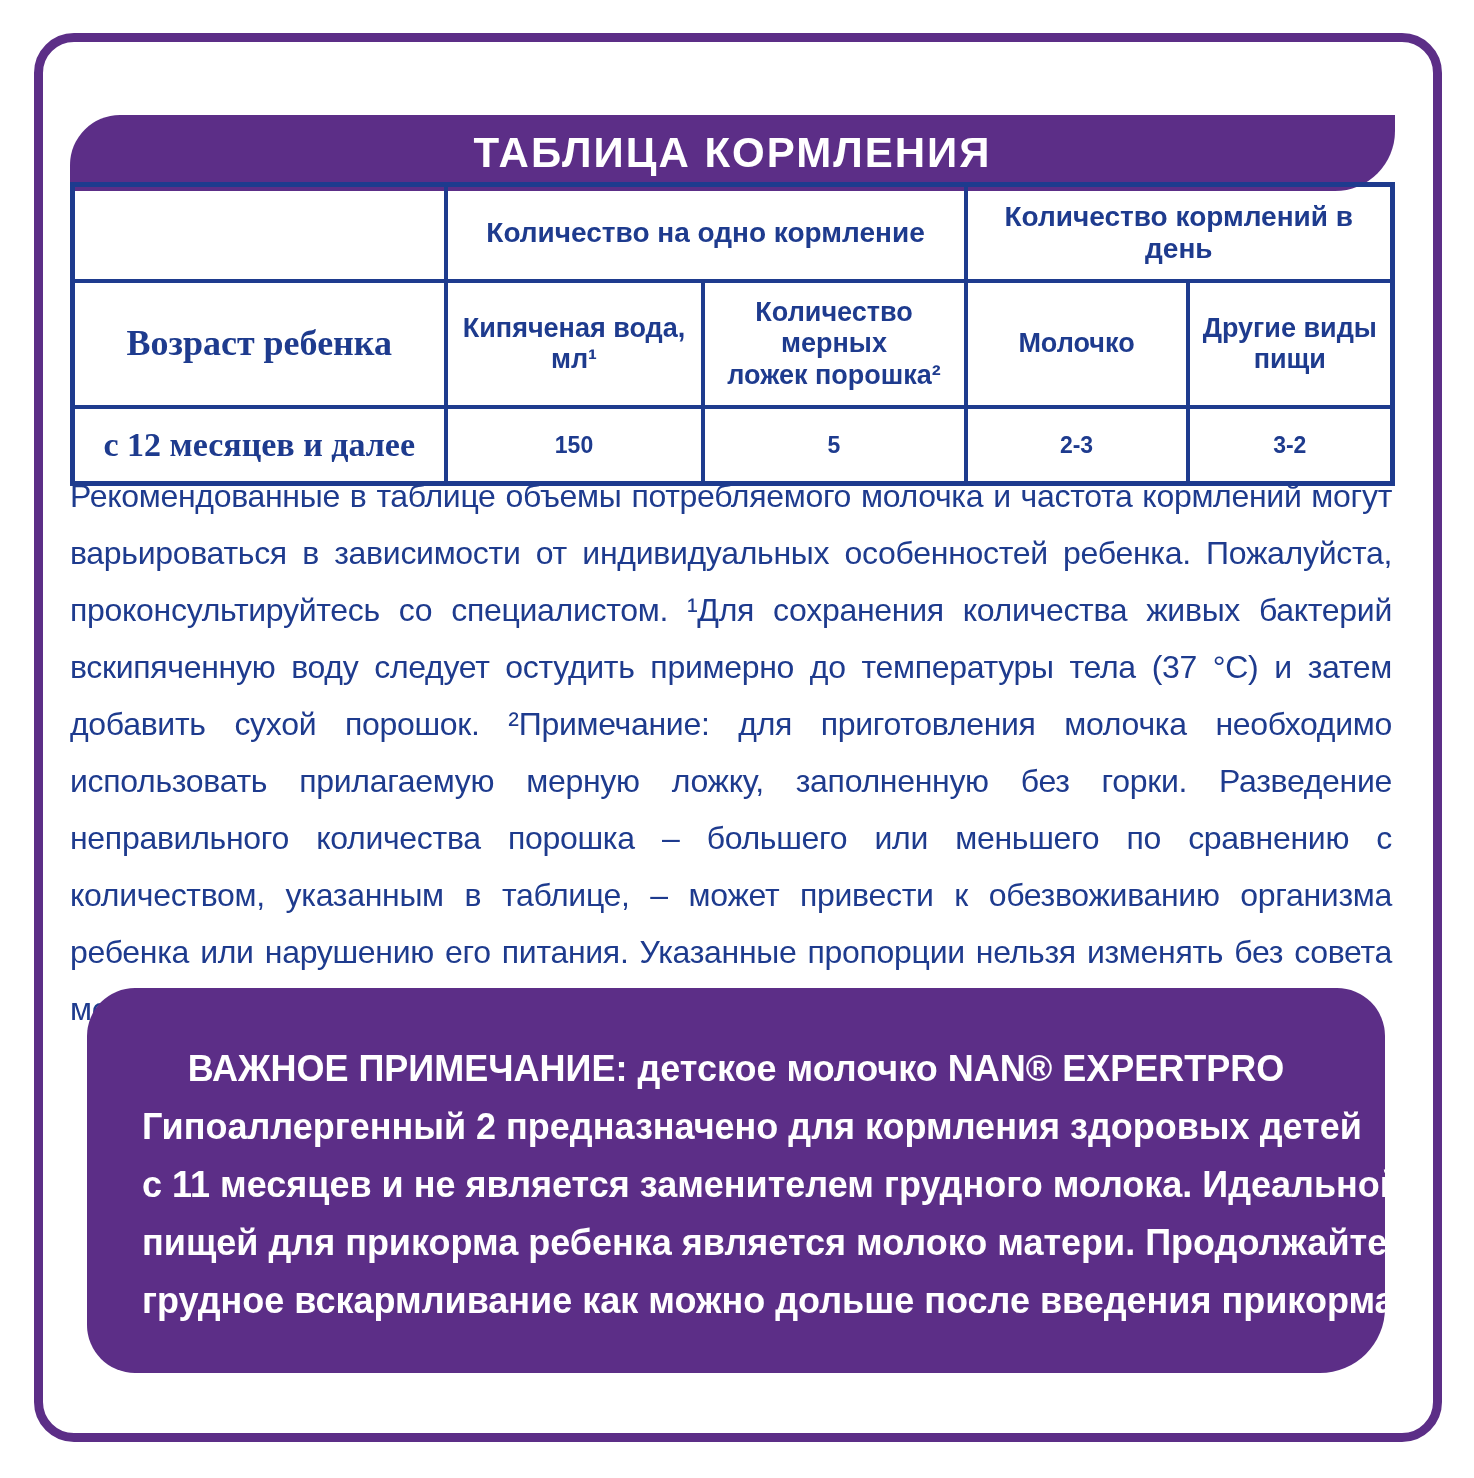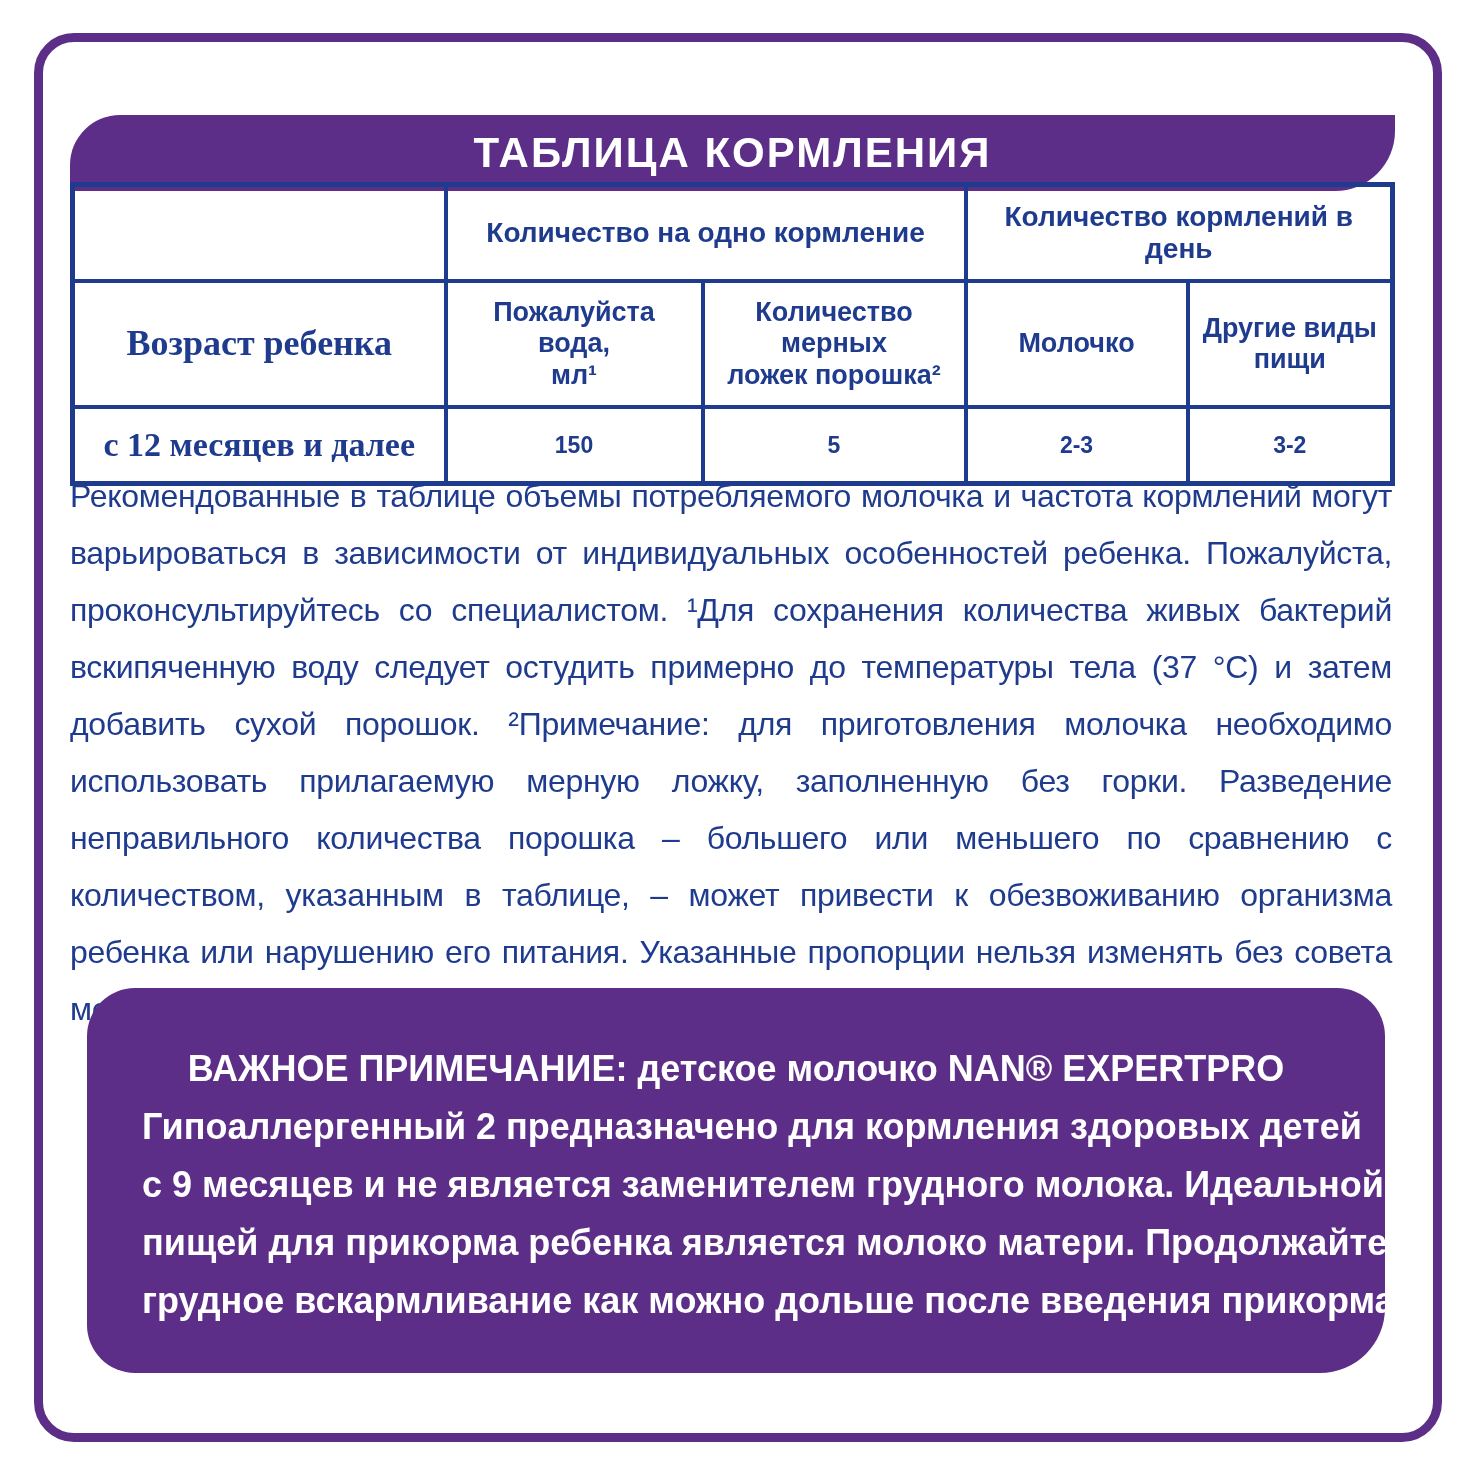--- a/index.html
+++ b/index.html
@@ -132,21 +132,21 @@
       <col style="width:205px">
     </colgroup>
     <tbody>
       <tr class="row-group">
         <td class="c-age"></td>
         <td colspan="2">Количество на одно кормление</td>
         <td colspan="2">Количество кормлений в день</td>
       </tr>
       <tr class="row-cols">
         <td class="c-age">Возраст ребенка</td>
-        <td class="pre">Пожалуйста вода,
+        <td class="pre">Кипяченая вода,
 мл¹</td>
         <td class="pre">Количество мерных
 ложек порошка²</td>
         <td>Молочко</td>
         <td class="pre">Другие виды
 пищи</td>
       </tr>
       <tr class="row-data">
         <td class="c-age">с 12 месяцев и далее</td>
         <td>150</td>
@@ -155,18 +155,18 @@
         <td>3-2</td>
       </tr>
     </tbody>
   </table>
 
   <p class="notes">Рекомендованные в таблице объемы потребляемого молочка и частота кормлений могут варьироваться в зависимости от индивидуальных особенностей ребенка. Пожалуйста, проконсультируйтесь со специалистом. ¹Для сохранения количества живых бактерий вскипяченную воду следует остудить примерно до температуры тела (37 °C) и затем добавить сухой порошок. ²Примечание: для приготовления молочка необходимо использовать прилагаемую мерную ложку, заполненную без горки. Разведение неправильного количества порошка – большего или меньшего по сравнению с количеством, указанным в таблице, – может привести к обезвоживанию организма ребенка или нарушению его питания. Указанные пропорции нельзя изменять без совета медицинского работника.</p>
 
   <div class="important">
     <div class="line">ВАЖНОЕ ПРИМЕЧАНИЕ: детское молочко NAN® EXPERTPRO</div>
     <div class="line">Гипоаллергенный 2 предназначено для кормления здоровых детей</div>
-    <div class="line">с 9 месяцев и не является заменителем грудного молока. Идеальной</div>
+    <div class="line">с 11 месяцев и не является заменителем грудного молока. Идеальной</div>
     <div class="line">пищей для прикорма ребенка является молоко матери. Продолжайте</div>
     <div class="line">грудное вскармливание как можно дольше после введения прикорма.</div>
   </div>
 
 </div>
 
 </body></html>

